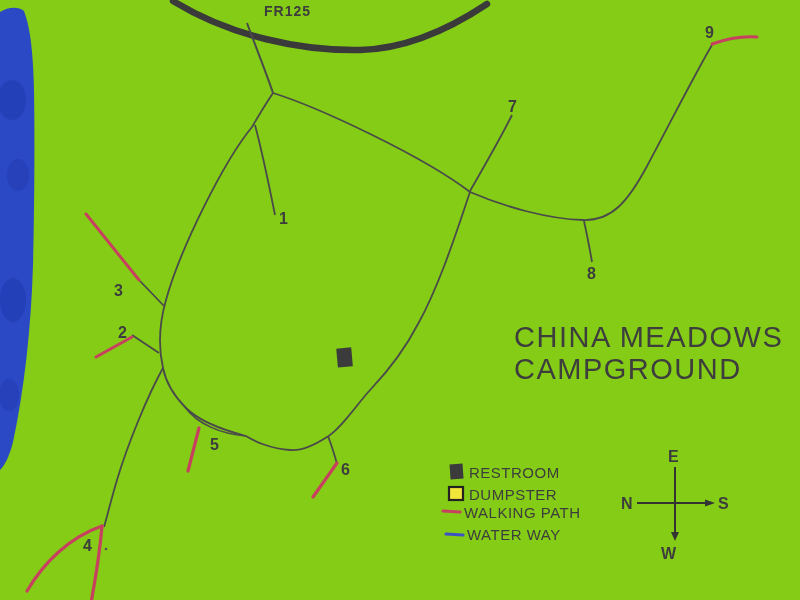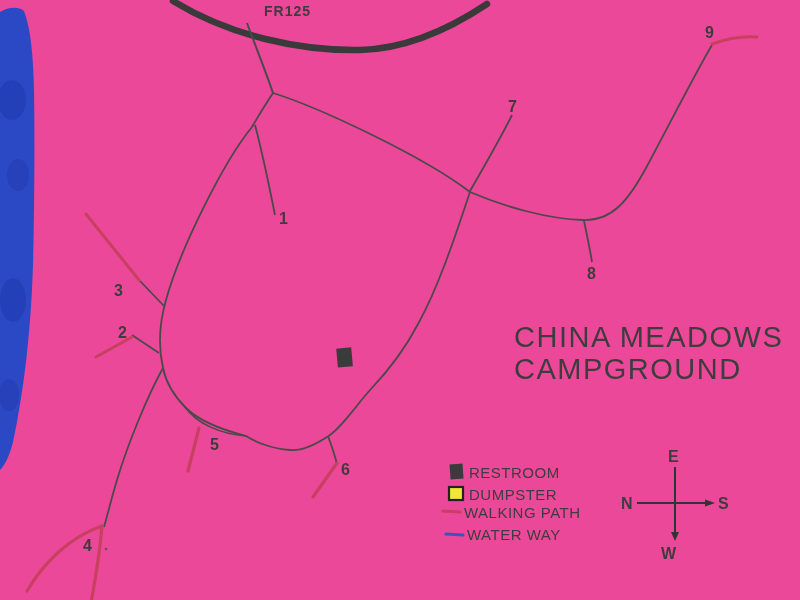--- a/index.html
+++ b/index.html
@@ -1,16 +1,16 @@
 <!DOCTYPE html>
 <html><head>
 <meta charset="utf-8">
 <style>
   html,body{margin:0;padding:0;background:#ffffff;}
-  .page{position:relative;width:800px;height:600px;background:#ec4899;overflow:hidden;
+  .page{position:relative;width:800px;height:600px;background:#84cc16;overflow:hidden;
         font-family:"Liberation Sans","DejaVu Sans",sans-serif;}
   svg text{font-family:"Liberation Sans","DejaVu Sans",sans-serif;fill:#3d3d3d;}
   .site-num{font-size:16px;font-weight:bold;}
   .title-line{font-size:29px;letter-spacing:1.5px;}
   .legend-label{font-size:15px;letter-spacing:.5px;}
   .compass-letter{font-size:16px;font-weight:bold;}
   .road-label{font-size:14px;font-weight:bold;letter-spacing:1px;}
 </style>
 </head>
 <body>

